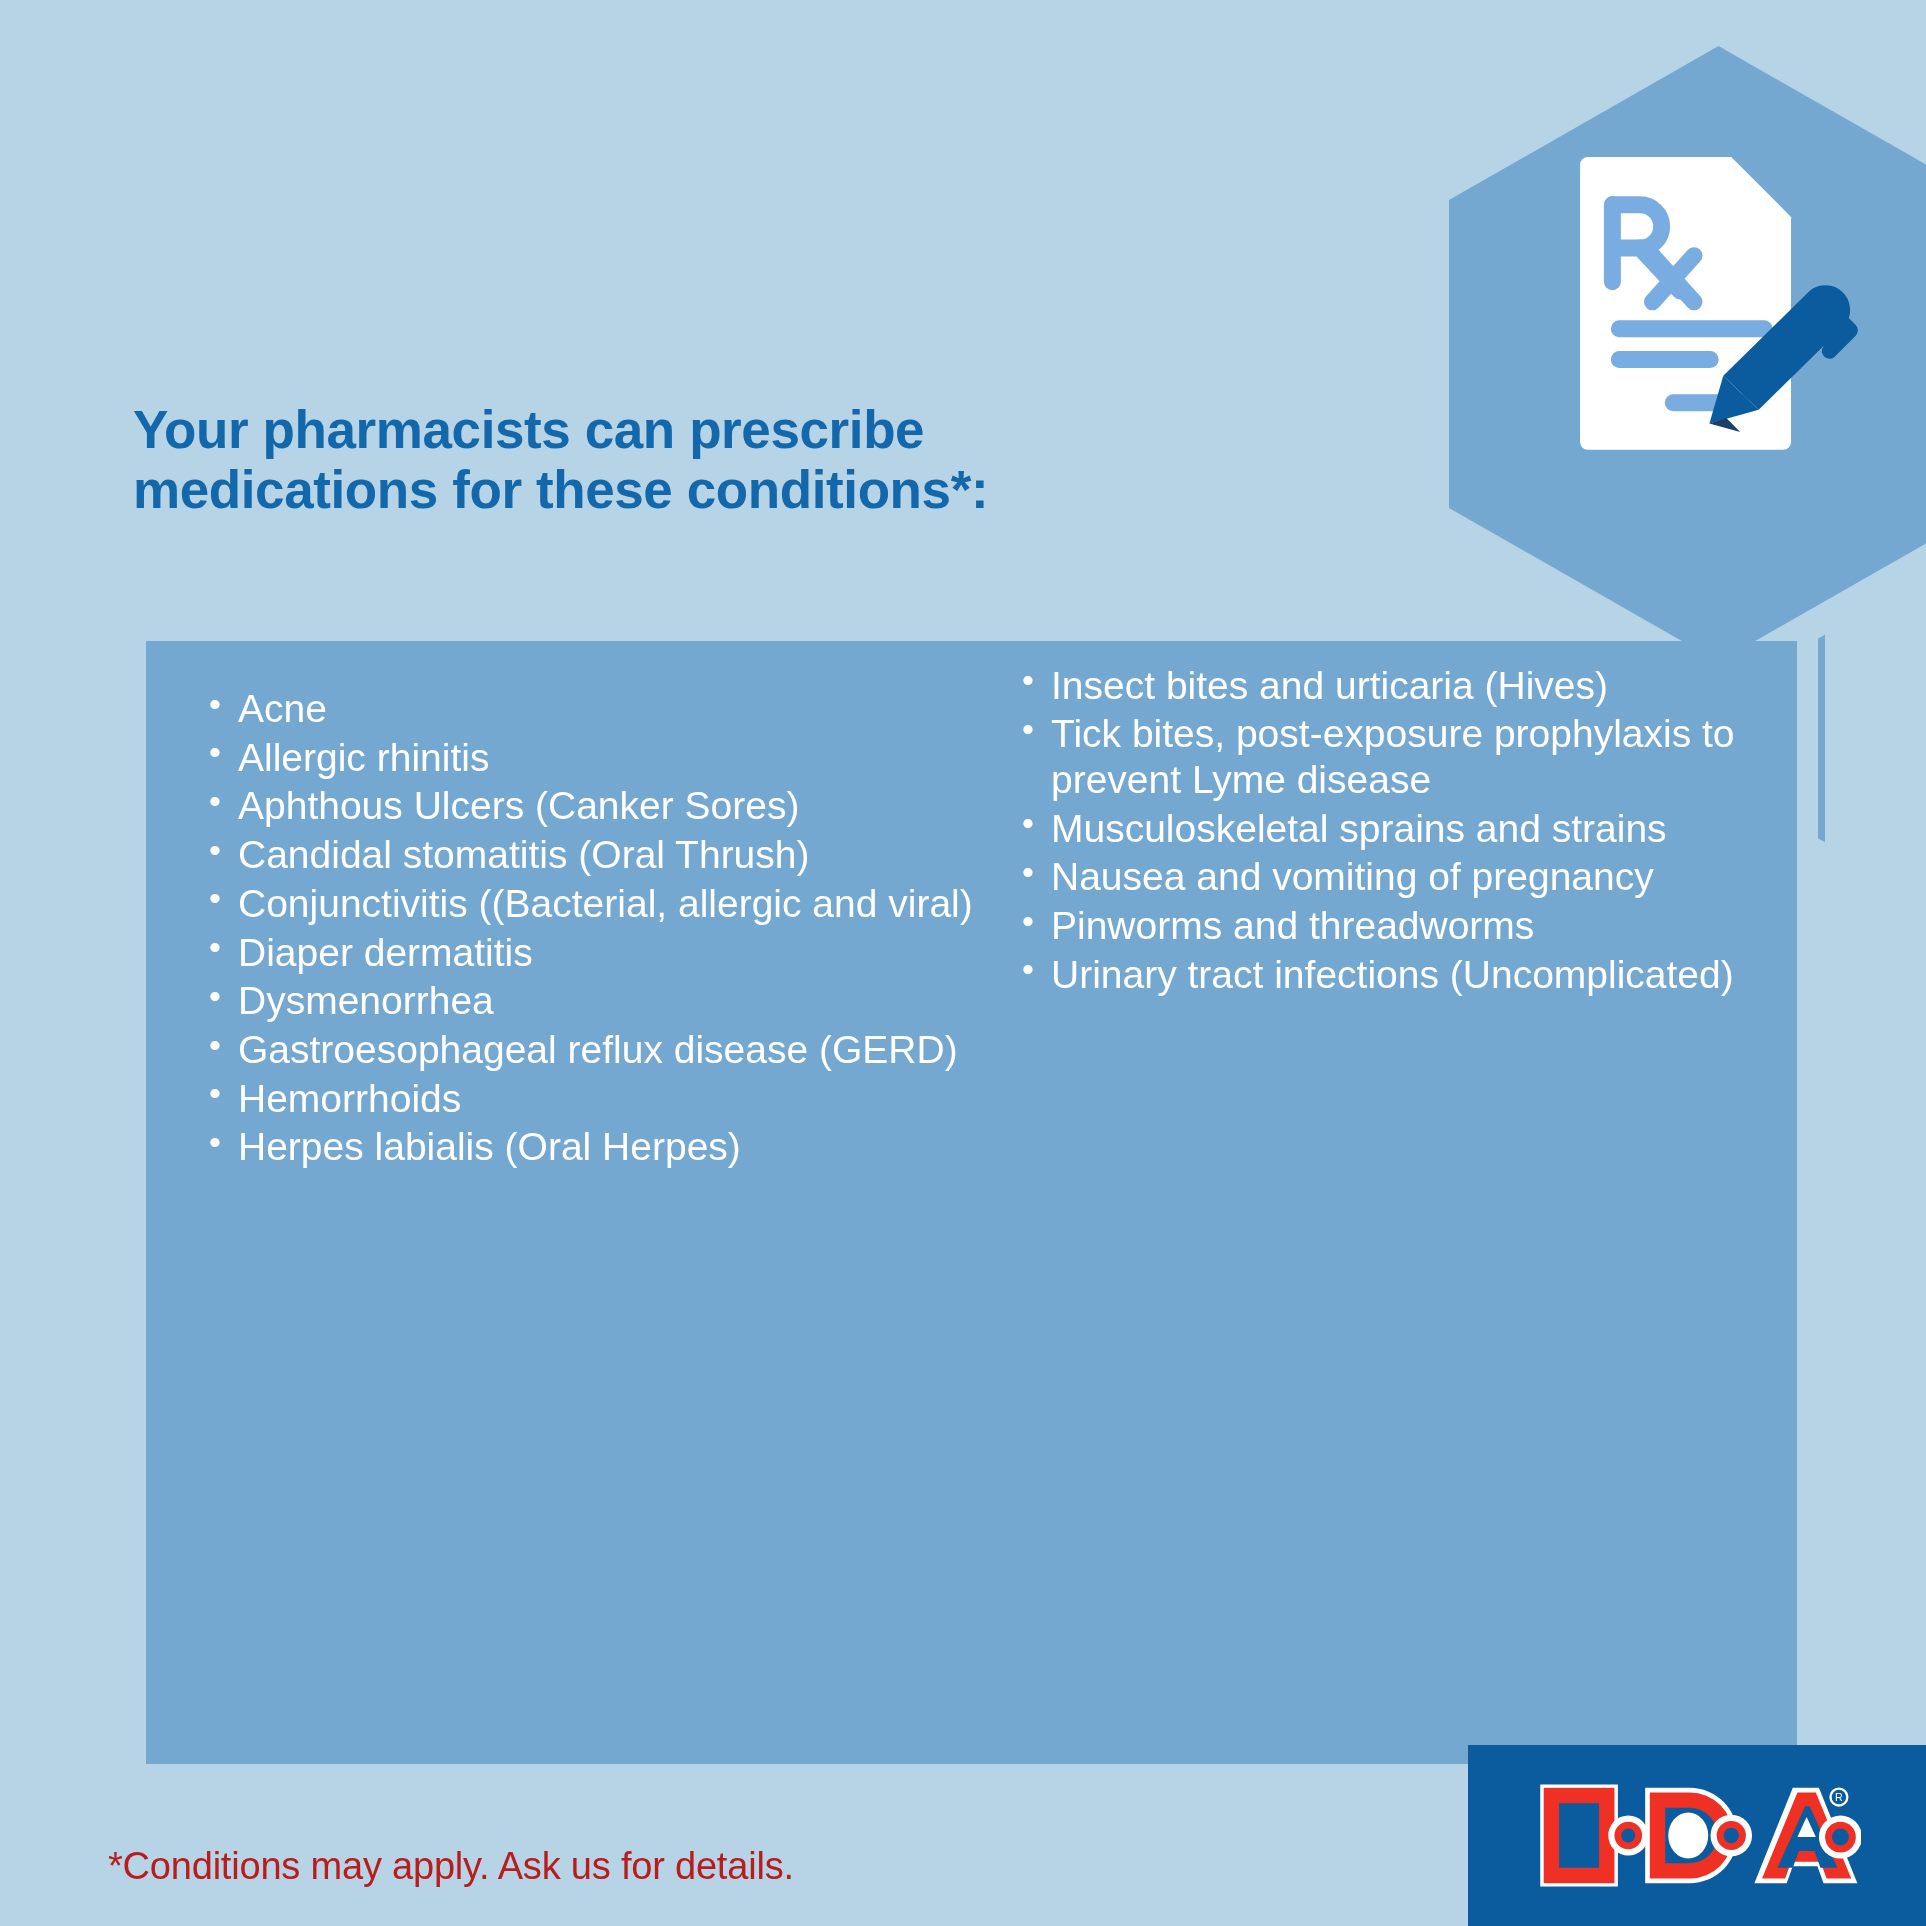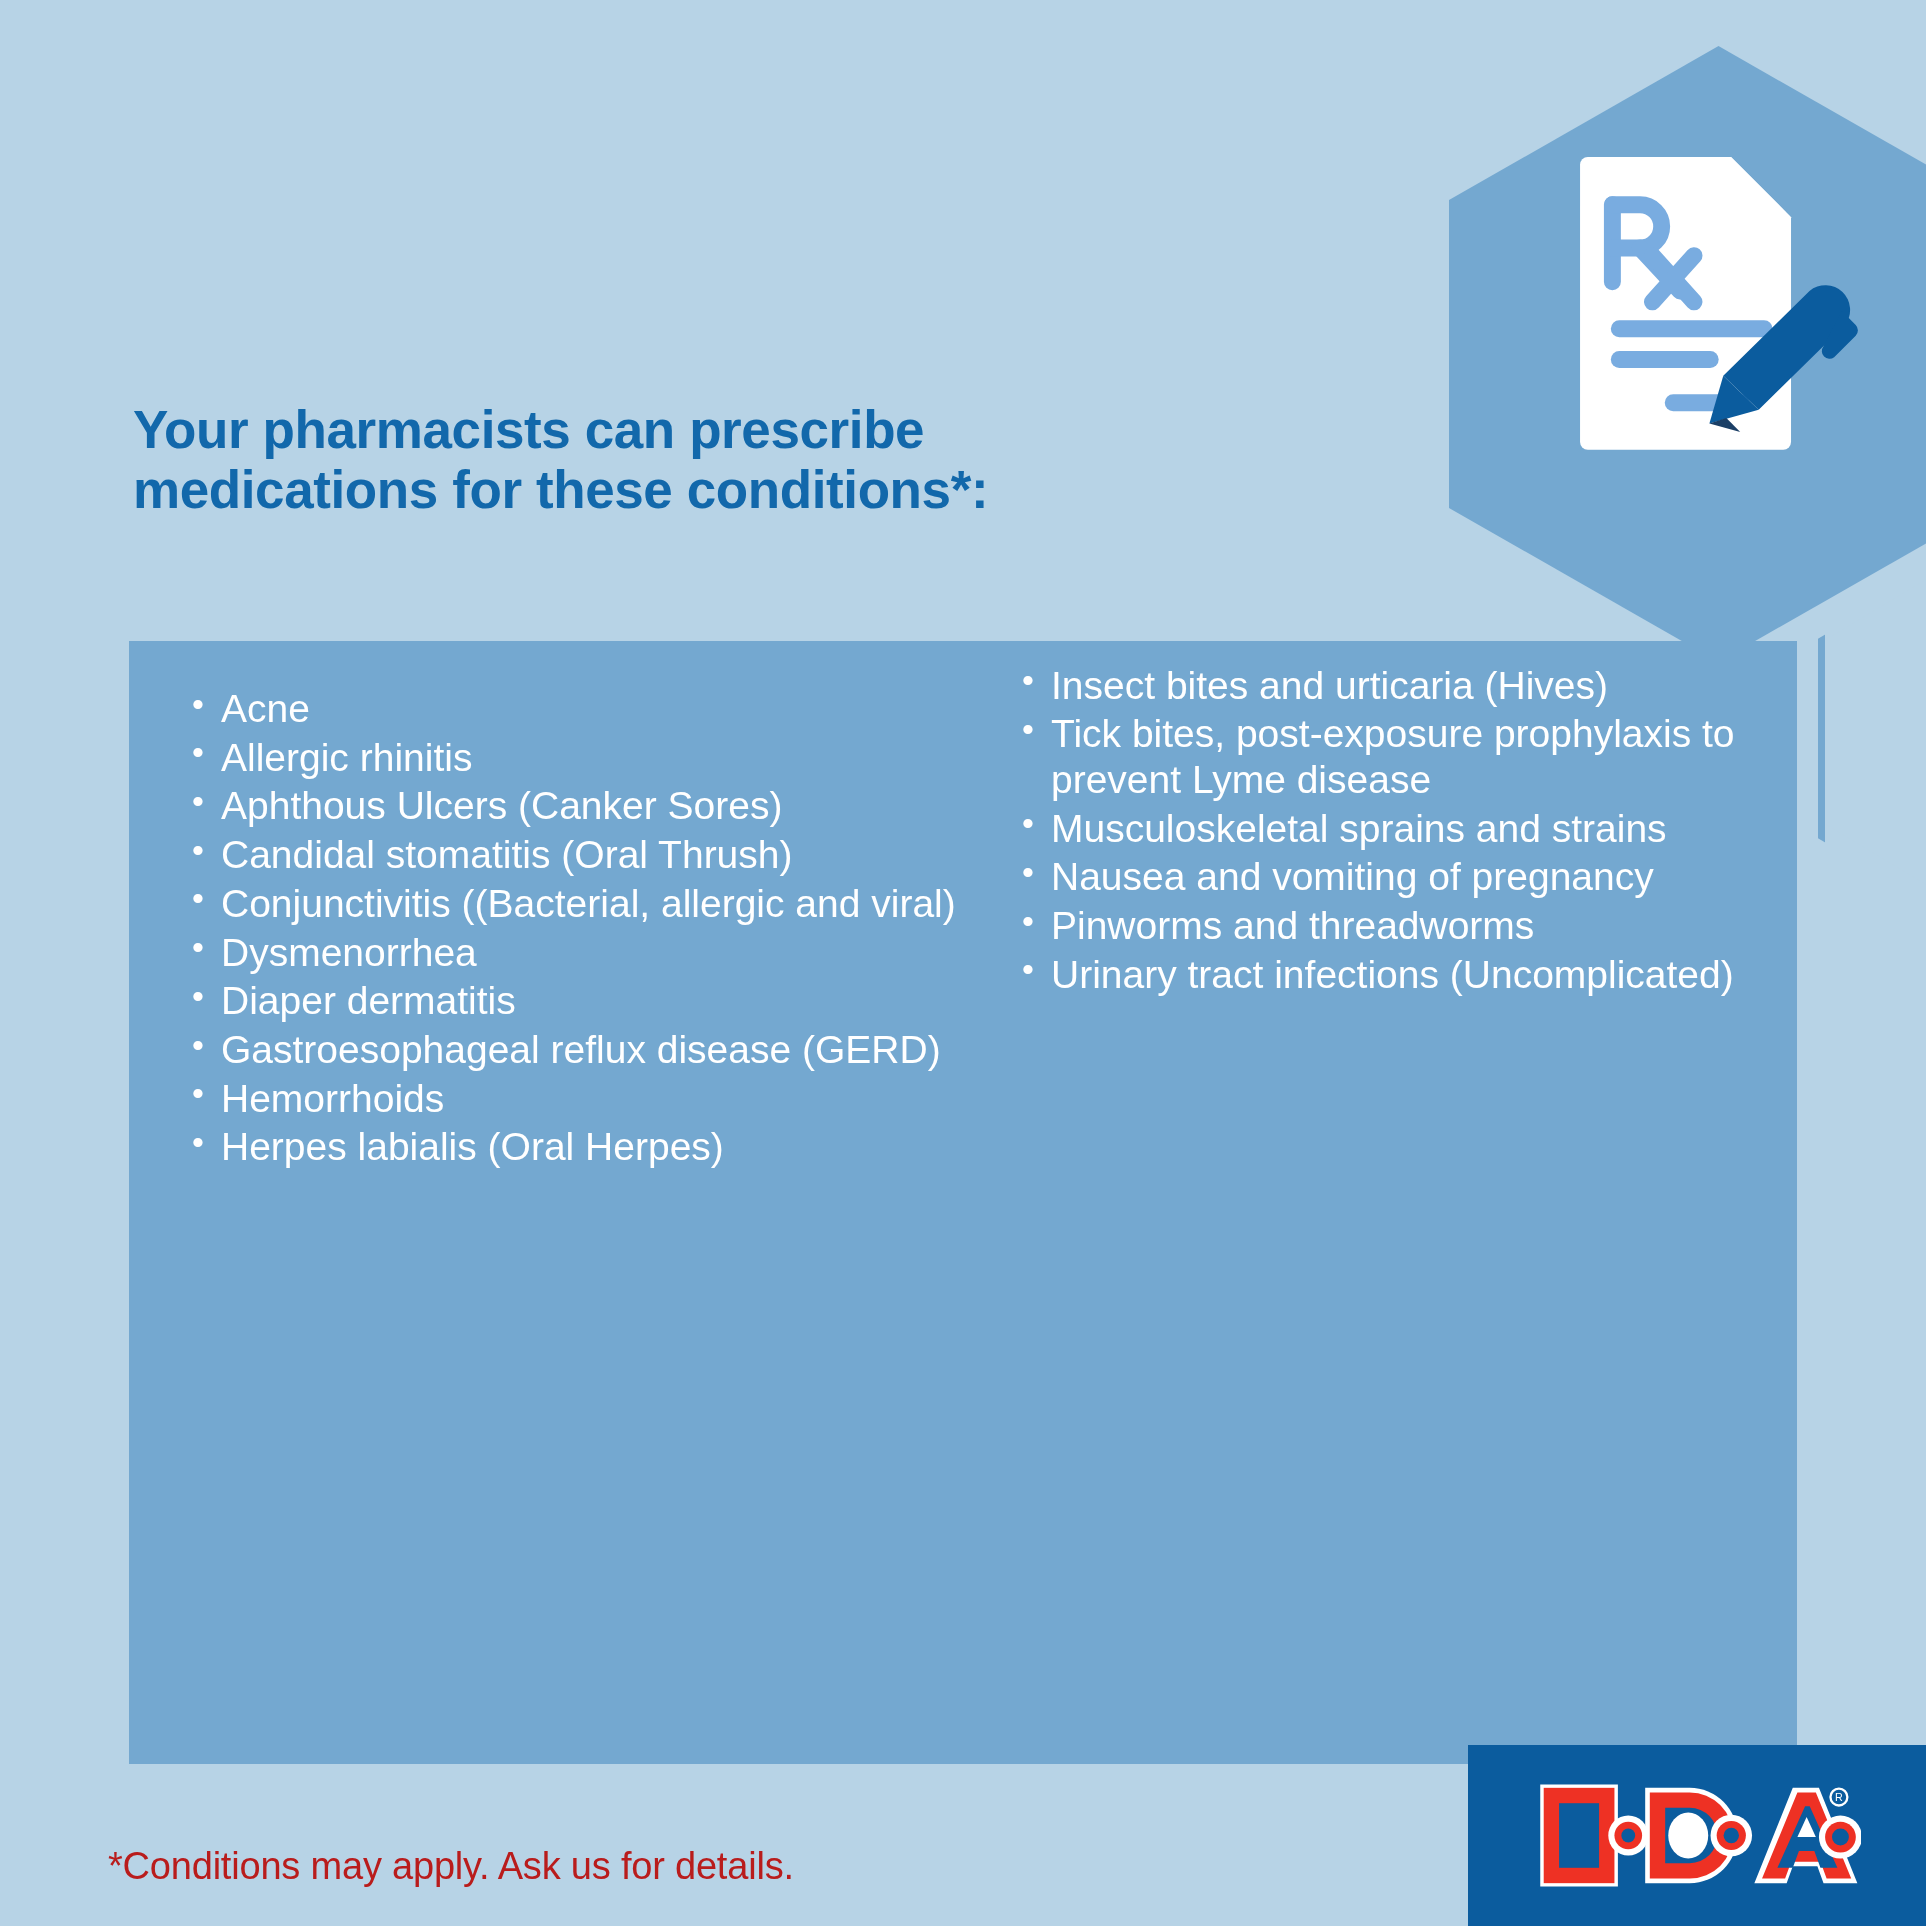--- a/index.html
+++ b/index.html
@@ -80,21 +80,21 @@
     max-width: 1156px;
   }
 
   
   .panel {
     position: absolute;
     top: 641px;
     height: 1123px;
     background: #74a8d0;
   }
-  .panel-left  { left: 129px;  width: 882px; }
+  .panel-left  { left: 146px;  width: 882px; }
   .panel-right { left: 980px; width: 817px; }
 
   .cond-list {
     list-style: none;
     margin: 0;
     padding: 0;
     color: #ffffff;
     font-size: 39px;
     line-height: 1.17;
   }
@@ -182,22 +182,22 @@
     <div>medications for these conditions*:</div>
   </div>
 
   <div class="panel panel-left">
     <ul class="cond-list" id="list-left">
         <li>Acne</li>
         <li>Allergic rhinitis</li>
         <li>Aphthous Ulcers (Canker Sores)</li>
         <li>Candidal stomatitis (Oral Thrush)</li>
         <li>Conjunctivitis ((Bacterial, allergic and viral)</li>
+        <li>Diaper dermatitis</li>
         <li>Dysmenorrhea</li>
-        <li>Diaper dermatitis</li>
         <li>Gastroesophageal reflux disease (GERD)</li>
         <li>Hemorrhoids</li>
         <li>Herpes labialis (Oral Herpes)</li>
       </ul>
   </div>
 
   <div class="panel panel-right">
     <ul class="cond-list" id="list-right">
         <li>Insect bites and urticaria (Hives)</li>
         <li>Tick bites, post-exposure prophylaxis to prevent Lyme disease</li>

